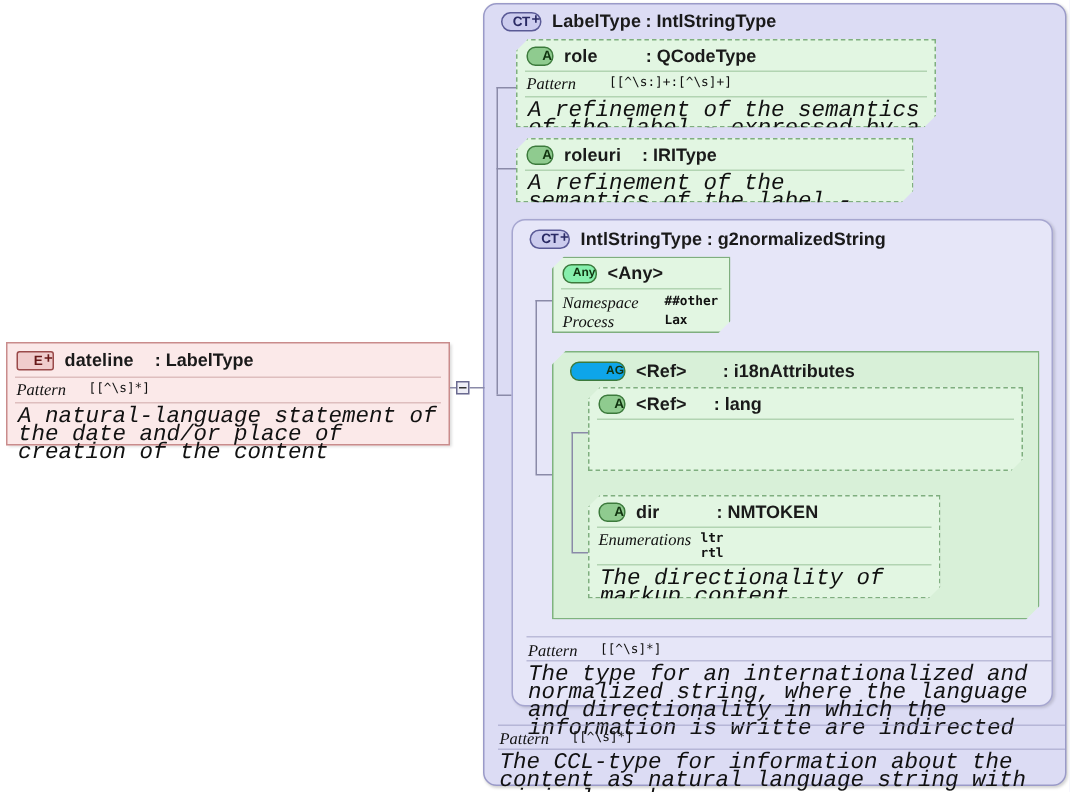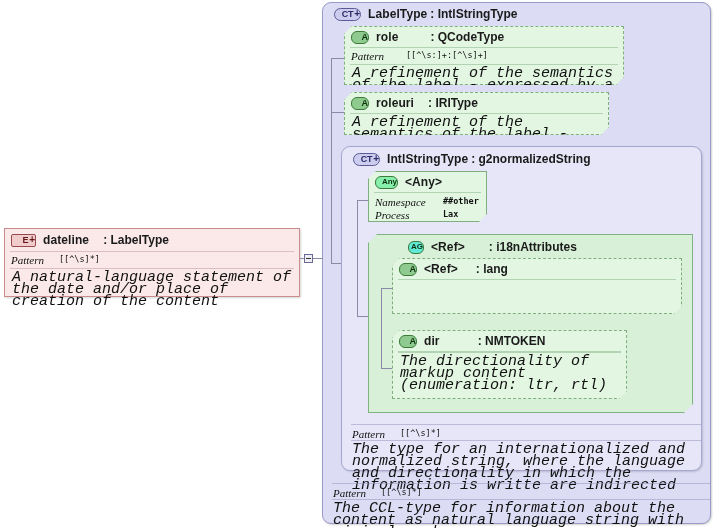--- a/index.html
+++ b/index.html
@@ -61,22 +61,22 @@
   }
   .badge-ct{
     width:27px;background:#ccccee;border:1.3px solid #5a5a96;border-radius:7px;
     color:#2a2a64;letter-spacing:-.2px;
   }
   .badge-a{
     width:18px;background:#8fcb8f;border:1.3px solid #3c7a3c;border-radius:6px;
     color:#10330f;
   }
   .badge-ag{
-    width:16px;background:#5eead4;border:1.3px solid #3c7a3c;border-radius:6px;
-    color:#10330f;font-size:8px;margin-left:28px;
+    width:37px;background:#0ea5e9;border:1.3px solid #3c7a3c;border-radius:6px;
+    color:#10330f;font-size:8px;
   }
   .badge-any{
     width:23px;background:#86efac;border:1.3px solid #3c7a3c;border-radius:6px;
     color:#10330f;font-size:8px;
   }
   .badge-e{
     width:25px;background:#f0cccc;border:1.3px solid #9a4a4a;border-radius:2px;
     color:#661717;letter-spacing:-.2px;
   }
   .plus{font-size:10px;line-height:1;margin-left:1px;}
@@ -210,20 +210,25 @@
     <div class="sep green"></div>
   </div>
 
   <div class="card attr oct" style="left:392px;top:330px;width:235px;height:69px;">
     <div class="hdr">
       <span class="badge badge-a">A</span>
       <span class="nm">dir</span>
       <span class="ty" style="margin-left:38px;">: NMTOKEN</span>
     </div>
     <div class="sep green"></div>
+    <div class="facet">
+      <span class="lbl" style="width:68px;">Enumerations</span>
+      <span class="val mono" style="white-space:pre;line-height:10px;">ltr
+rtl</span>
+    </div>
     <div class="sep green"></div>
     <div class="doc">The directionality of markup content (enumeration: ltr, rtl)</div>
   </div>
 
   <div class="sep blue" style="position:absolute;left:346px;top:424px;width:350px;"></div>
   <div class="facet" style="position:absolute;left:346px;top:426px;width:350px;">
     <span class="lbl" style="width:48px;">Pattern</span>
     <span class="val">[[^\s]*]</span>
   </div>
   <div class="sep blue" style="position:absolute;left:346px;top:440px;width:350px;"></div>

